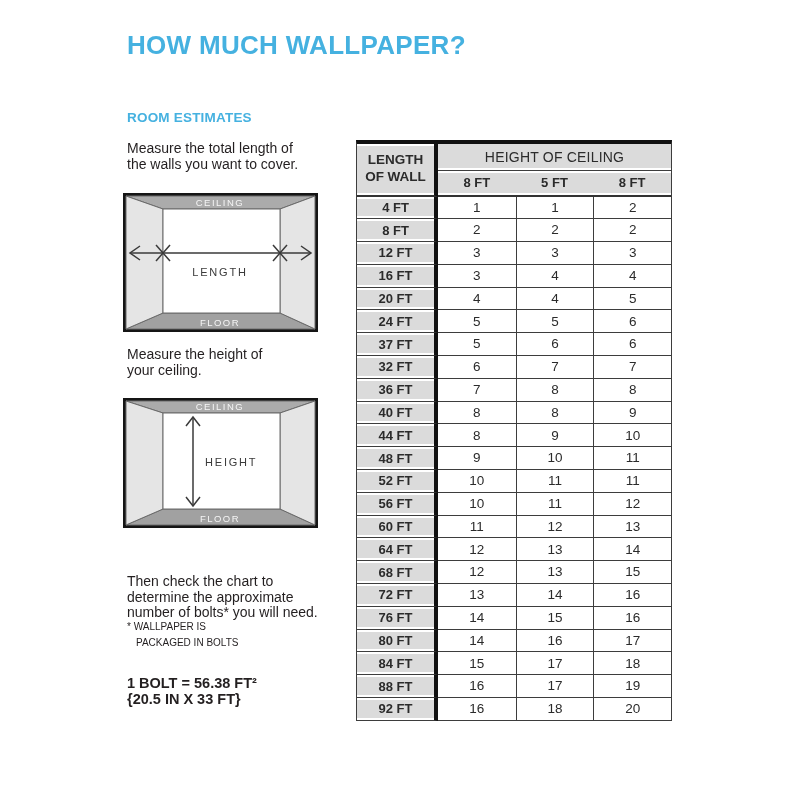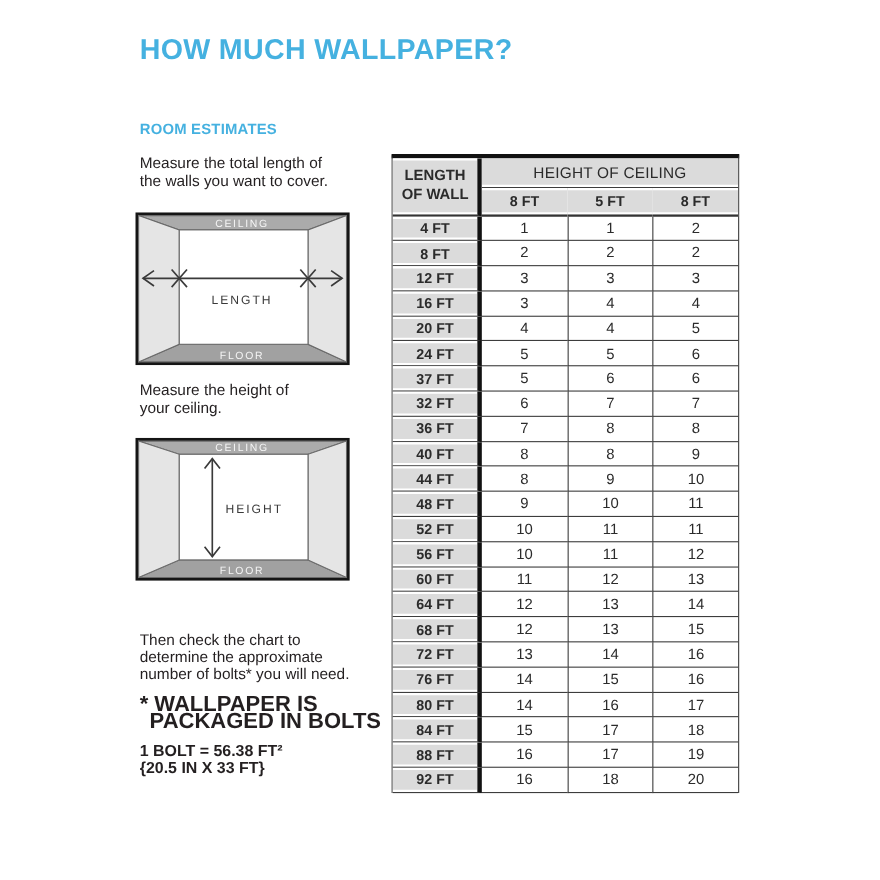--- a/index.html
+++ b/index.html
@@ -34,22 +34,22 @@
   }
   .para-1{top:141px;}
   .para-2{top:347px;}
   .para-3{top:574px;}
 
   .diagram{position:absolute;left:123px;}
   .diagram-1{top:193px;}
   .diagram-2{top:398px;}
 
   .footnote{
-    position:absolute;left:127px;top:633px;
-    font-size:20px;font-weight:bold;line-height:15.5px;
+    position:absolute;left:127px;top:619px;
+    font-size:10px;font-weight:normal;line-height:15.5px;
   }
   .footnote .line2{padding-left:9px;}
   .bolt-info{
     position:absolute;left:127px;top:676px;
     font-size:14.5px;font-weight:bold;line-height:15.5px;white-space:pre-line;
   }
 
   
   .table-wrap{position:absolute;left:356px;top:140px;}
   table.bolt-table{

